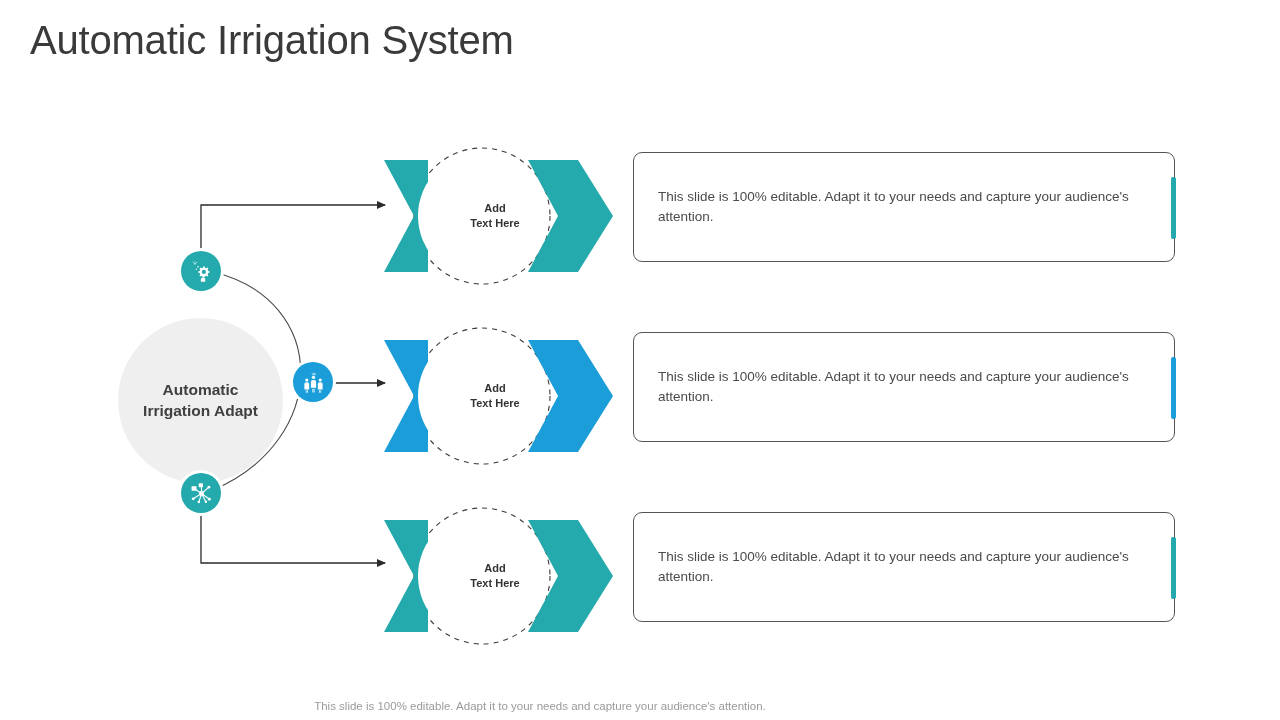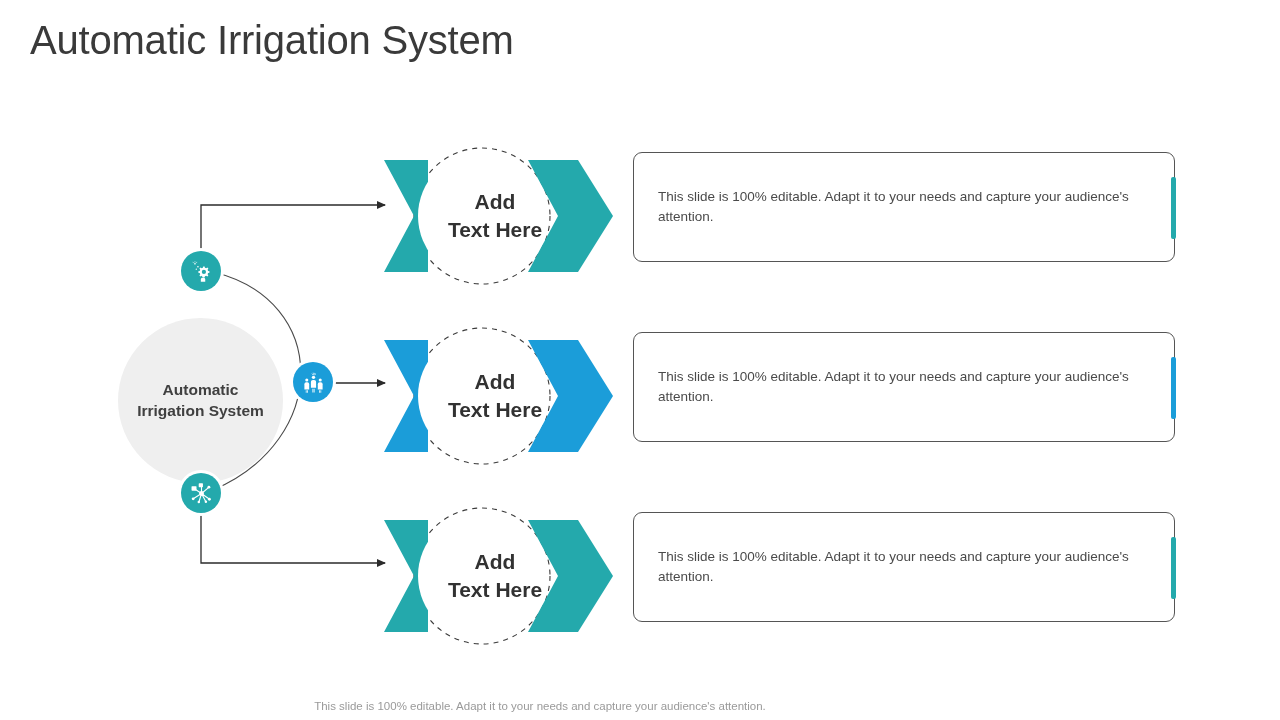--- a/index.html
+++ b/index.html
@@ -46,21 +46,21 @@
 
   
   .row { position:absolute; left:370px; width:250px; height:180px; }
   .row-1 { top:126px; }
   .row-2 { top:306px; }
   .row-3 { top:486px; }
   .row svg.node { position:absolute; left:0; top:0; width:250px; height:180px; }
   .node-label {
     position:absolute; left:55px; top:56px; width:140px; height:68px;
     display:flex; align-items:center; justify-content:center;
-    text-align:center; font-size:21px; font-weight:bold; color:#323232;
+    text-align:center; font-size:11px; font-weight:bold; color:#323232;
     line-height:1.35; white-space:pre-line; pointer-events:none;
   }
 
   
   .card {
     position:absolute; left:633px; width:542px; height:110px;
     border:1px solid #555; border-radius:9px; background:#fff;
   }
   .card-1 { top:152px; }
   .card-2 { top:332px; }
@@ -99,21 +99,21 @@
 
     <path d="M 201 251 L 201 205 L 385 205" stroke="#2b2b2b" stroke-width="1.3" fill="none" marker-end="url(#ah)"></path>
 
     <path d="M 334 383 L 385 383" stroke="#2b2b2b" stroke-width="1.3" fill="none" marker-end="url(#ah)"></path>
 
     <path d="M 201 513 L 201 563 L 385 563" stroke="#2b2b2b" stroke-width="1.3" fill="none" marker-end="url(#ah)"></path>
   </svg>
 
   <div class="hub">
     <div class="hub-label">Automatic
-Irrigation System</div>
+Irrigation Adapt</div>
   </div>
 
   <div class="badge badge-1">
     <svg viewBox="0 0 24 24" fill="#ffffff">
       <path d="M5.2 3.1c.5 0 .9.4.9.9s-.4.9-.9.9-.9-.4-.9-.9.4-.9.9-.9z"></path>
       <path d="M4.9 1.2h.6v1.3h-.6zM2.6 2.2l.45-.4.9 1-.45.4zM7.2 1.8l.45.4-.9 1-.45-.4z"></path>
       <circle cx="8.3" cy="7.1" r="0.85"></circle>
       <circle cx="6.6" cy="9.6" r="0.7"></circle>
       <path d="M13.4 8.2l.35-1.45h1.5l.35 1.45 1.25.52 1.25-.8 1.05 1.05-.8 1.25.52 1.25 1.45.35v1.5l-1.45.35-.52 1.25.8 1.25-1.05 1.05-1.25-.8-1.25.52-.35 1.45h-1.5l-.35-1.45-1.25-.52-1.25.8-1.05-1.05.8-1.25-.52-1.25-1.45-.35v-1.5l1.45-.35.52-1.25-.8-1.25 1.05-1.05 1.25.8zm1.1 2.1a2.2 2.2 0 100 4.4 2.2 2.2 0 000-4.4z"></path>
       <circle cx="13.6" cy="16.3" r="1.55"></circle>

